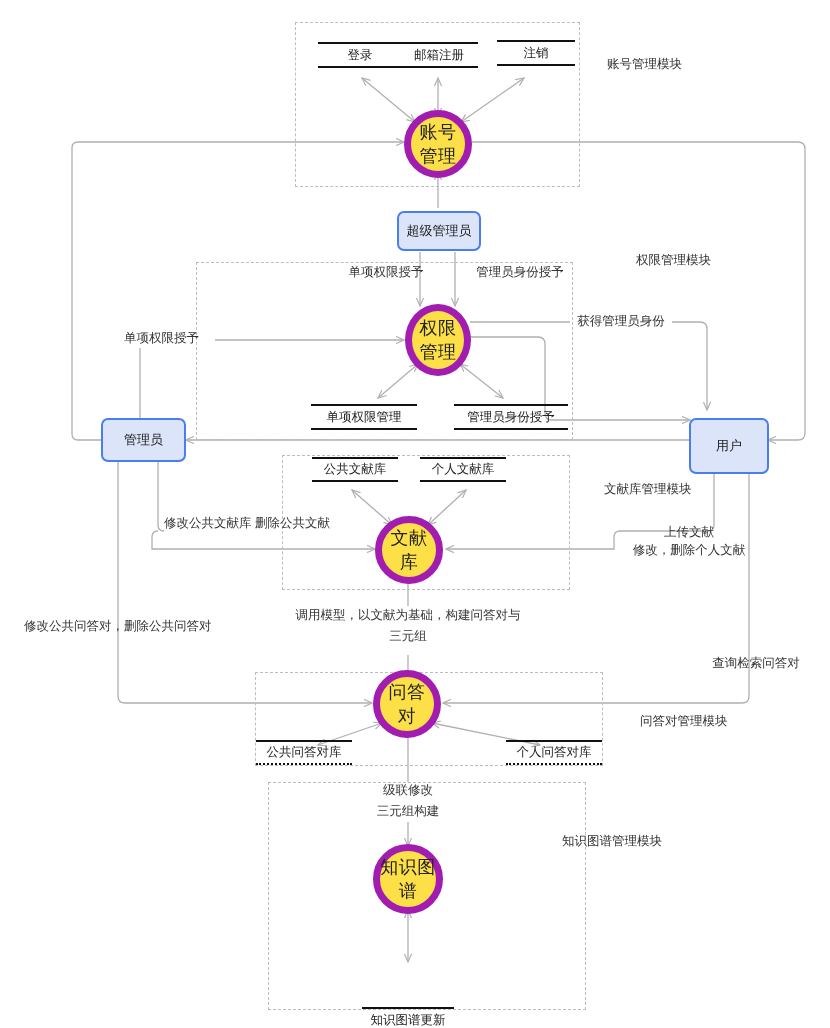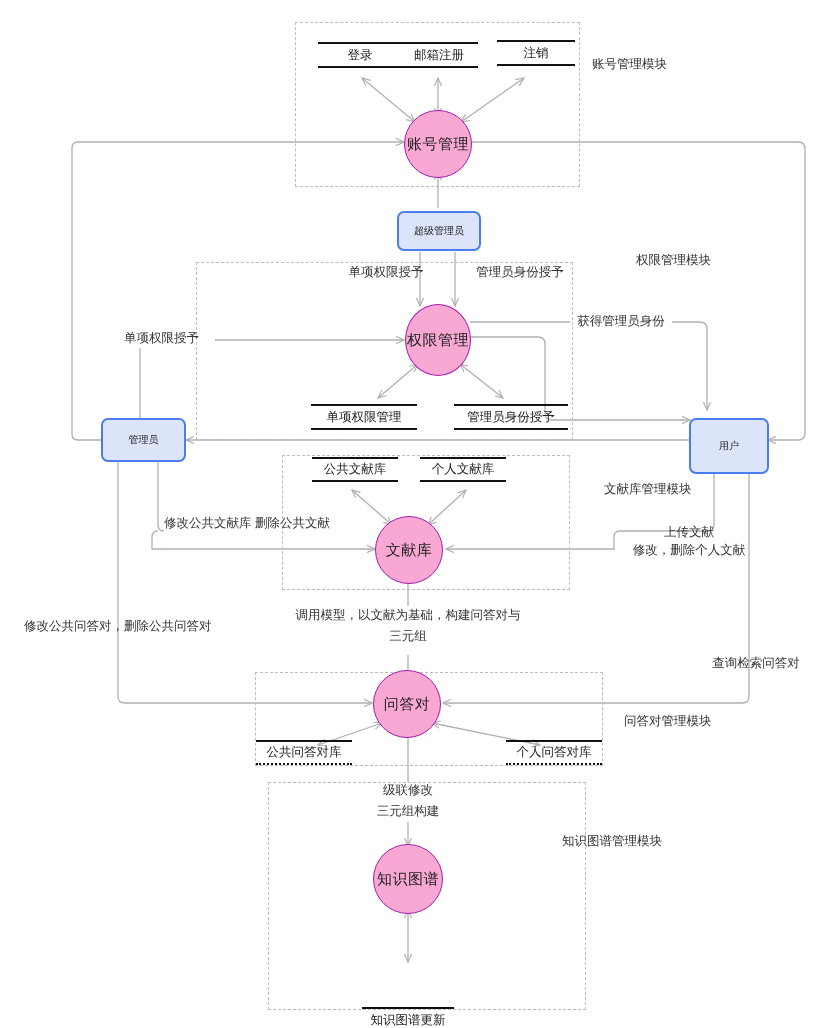--- a/index.html
+++ b/index.html
@@ -4,28 +4,28 @@
 <style>
   html,body{margin:0;padding:0;background:#ffffff;}
   body{width:830px;height:1028px;font-family:"Liberation Sans","DejaVu Sans",sans-serif;color:#222;}
   #stage{position:relative;width:830px;height:1028px;overflow:hidden;background:#fff;}
   svg#wires{position:absolute;left:0;top:0;width:830px;height:1028px;}
 
   .node{position:absolute;box-sizing:border-box;display:flex;align-items:center;justify-content:center;text-align:center;}
 
   
   .proc{
-    background:#f9a8d4;border:1px solid #a21caf;border-radius:50%;
-    font-size:15px;color:#222;letter-spacing:.5px;
+    background:#fde047;border:7px solid #a21caf;border-radius:50%;
+    font-size:18px;color:#222;letter-spacing:.5px;
   }
 
   
   .actor{
     background:#dce4f9;border:2px solid #4a7df0;border-radius:7px;
-    font-size:10px;color:#1c1c1c;
+    font-size:13px;color:#1c1c1c;
   }
 
   
   .store{
     border-top:2.5px solid #111;border-bottom:2.5px solid #111;
     font-size:12.5px;color:#222;background:transparent;
   }
   .store.dotted-bottom{border-bottom:2.5px dotted #111;}
 
   
@@ -111,24 +111,24 @@
       <line x1="408" y1="910" x2="408" y2="962" marker-end="url(#ah)" marker-start="url(#ah)"></line>
     </g>
   </svg>
 
   <div class="module" style="left:295px;top:22px;width:285px;height:165px;"></div>
   <div class="module" style="left:196px;top:262px;width:377px;height:178px;"></div>
   <div class="module" style="left:282px;top:455px;width:288px;height:135px;"></div>
   <div class="module" style="left:255px;top:672px;width:348px;height:94px;"></div>
   <div class="module" style="left:268px;top:782px;width:318px;height:228px;"></div>
 
-  <div class="mod-lbl" style="left:592px;top:56px;">账号管理模块</div>
+  <div class="mod-lbl" style="left:607px;top:56px;">账号管理模块</div>
   <div class="mod-lbl" style="left:636px;top:252px;">权限管理模块</div>
   <div class="mod-lbl" style="left:604px;top:481px;">文献库管理模块</div>
-  <div class="mod-lbl" style="left:624px;top:713px;text-align:center;">问答对管理模块</div>
+  <div class="mod-lbl" style="left:640px;top:713px;text-align:center;">问答对管理模块</div>
   <div class="mod-lbl" style="left:562px;top:833px;">知识图谱管理模块</div>
 
   <div class="node store" style="left:318px;top:42px;width:84px;height:26px;">登录</div>
   <div class="node store" style="left:400px;top:42px;width:78px;height:26px;">邮箱注册</div>
   <div class="node store" style="left:497px;top:40px;width:78px;height:26px;">注销</div>
 
   <div class="node proc" style="left:404px;top:110px;width:68px;height:68px;">账号管理</div>
   <div class="node proc" style="left:405px;top:304px;width:66px;height:72px;">权限管理</div>
   <div class="node proc" style="left:375px;top:516px;width:68px;height:68px;">文献库</div>
   <div class="node proc" style="left:373px;top:670px;width:68px;height:68px;">问答对</div>

